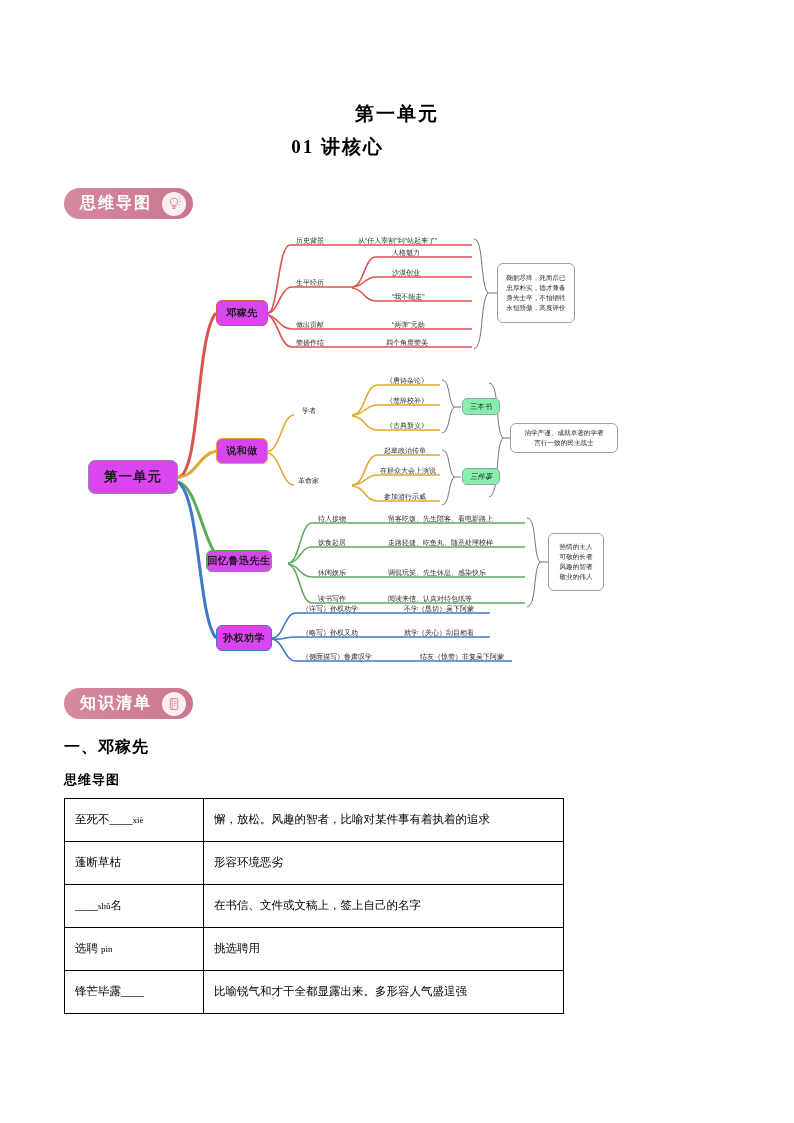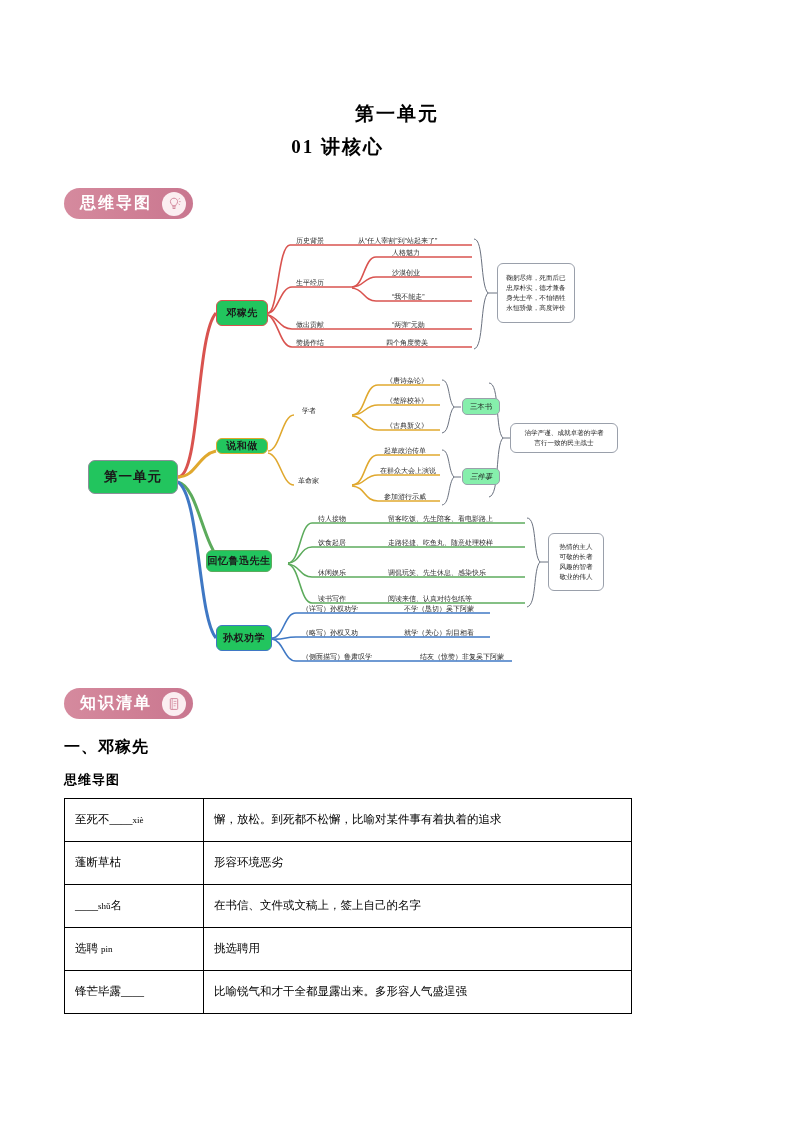--- a/index.html
+++ b/index.html
@@ -51,21 +51,21 @@
     flex:0 0 auto;
   }
   .badge-icon svg { display:block; }
 
   
   #mindmap { position:absolute; left:0; top:225px; width:794px; height:450px; }
   #mindmap svg { position:absolute; left:0; top:0; }
   .mm-node {
     position:absolute;
     box-sizing:border-box;
-    background:#22c55e;
+    background:#d946ef;
     display:flex; align-items:center; justify-content:center;
     font-family:Liberation Mono, monospace;
     white-space:nowrap;
   }
   .mm-root {
     border:1.4px solid #8c8f99;
     border-radius:7px;
     font-size:13.5px;
     font-weight:bold;
     color:#1a1a1a;
@@ -121,21 +121,21 @@
     font-family:"Liberation Serif","DejaVu Serif",serif;
     font-weight:bold; font-size:16px; letter-spacing:1px;
   }
   #kl-h2 {
     position:absolute; left:64px; top:771px;
     font-family:"Liberation Serif","DejaVu Serif",serif;
     font-weight:bold; font-size:13px; letter-spacing:1px;
   }
   #vocab-table {
     position:absolute; left:64px; top:798px;
-    width:568px;
+    width:500px;
     border-collapse:collapse;
     font-family:"Liberation Serif","DejaVu Serif",serif;
     font-size:11.5px;
   }
   #vocab-table td {
     border:1px solid #000;
     padding:9px 10px;
     height:24px;
     vertical-align:middle;
     line-height:1.35;
@@ -239,21 +239,21 @@
       <path d="M272 414 C 284 415, 284 412, 296 412" fill="none" stroke="#3f78c4" stroke-width="1.6"></path>
       <path d="M272 414 C 284 416, 284 436, 296 436" fill="none" stroke="#3f78c4" stroke-width="1.6"></path>
       <line x1="296" y1="388" x2="490" y2="388" stroke="#3f78c4" stroke-width="1.6"></line>
       <line x1="296" y1="412" x2="490" y2="412" stroke="#3f78c4" stroke-width="1.6"></line>
       <line x1="296" y1="436" x2="512" y2="436" stroke="#3f78c4" stroke-width="1.6"></line>
     </svg>
 
     <div class="mm-node mm-root" style="left:88px; top:235px; width:90px; height:34px;">第一单元</div>
 
     <div class="mm-node mm-branch" style="left:216px; top:75px; width:52px; height:26px; border-color:#d9534f;">邓稼先</div>
-    <div class="mm-node mm-branch" style="left:216px; top:213px; width:52px; height:16px; border-color:#e0a82e;text-align:right;">说和做</div>
+    <div class="mm-node mm-branch" style="left:216px; top:213px; width:52px; height:26px; border-color:#e0a82e;text-align:right;">说和做</div>
     <div class="mm-node mm-branch" style="left:206px; top:325px; width:66px; height:22px; border-color:#5cab5c;">回忆鲁迅先生</div>
     <div class="mm-node mm-branch" style="left:216px; top:400px; width:56px; height:26px; border-color:#3f78c4;">孙权劝学</div>
 
     <div class="mm-leaf" style="left:296px; top:11px;">历史背景</div>
     <div class="mm-leaf" style="left:296px; top:53px;">生平经历</div>
     <div class="mm-leaf" style="left:296px; top:95px;">做出贡献</div>
     <div class="mm-leaf" style="left:296px; top:113px;">赞扬作结</div>
 
     <div class="mm-leaf" style="left:358px; top:11px;">从“任人宰割”到“站起来了”</div>
     <div class="mm-leaf" style="left:392px; top:23px;">人格魅力</div>
@@ -328,21 +328,21 @@
 
   <div id="kl-h1">一、邓稼先</div>
   <div id="kl-h2">思维导图</div>
 
   <table id="vocab-table">
     <tbody>
       <tr>
         <td class="term">
           <span>至死不____</span><span class="py">xiè</span>
         </td>
-        <td>懈，放松。到死都不松懈，比喻对某件事有着执着的追求</td>
+        <td>懈，放松。风趣的智者，比喻对某件事有着执着的追求</td>
       </tr>
       <tr>
         <td class="term">
           <span>蓬断草枯</span><span class="py"></span>
         </td>
         <td>形容环境恶劣</td>
       </tr>
       <tr>
         <td class="term">
           <span>____</span><span class="py">shǔ</span><span>名</span>

